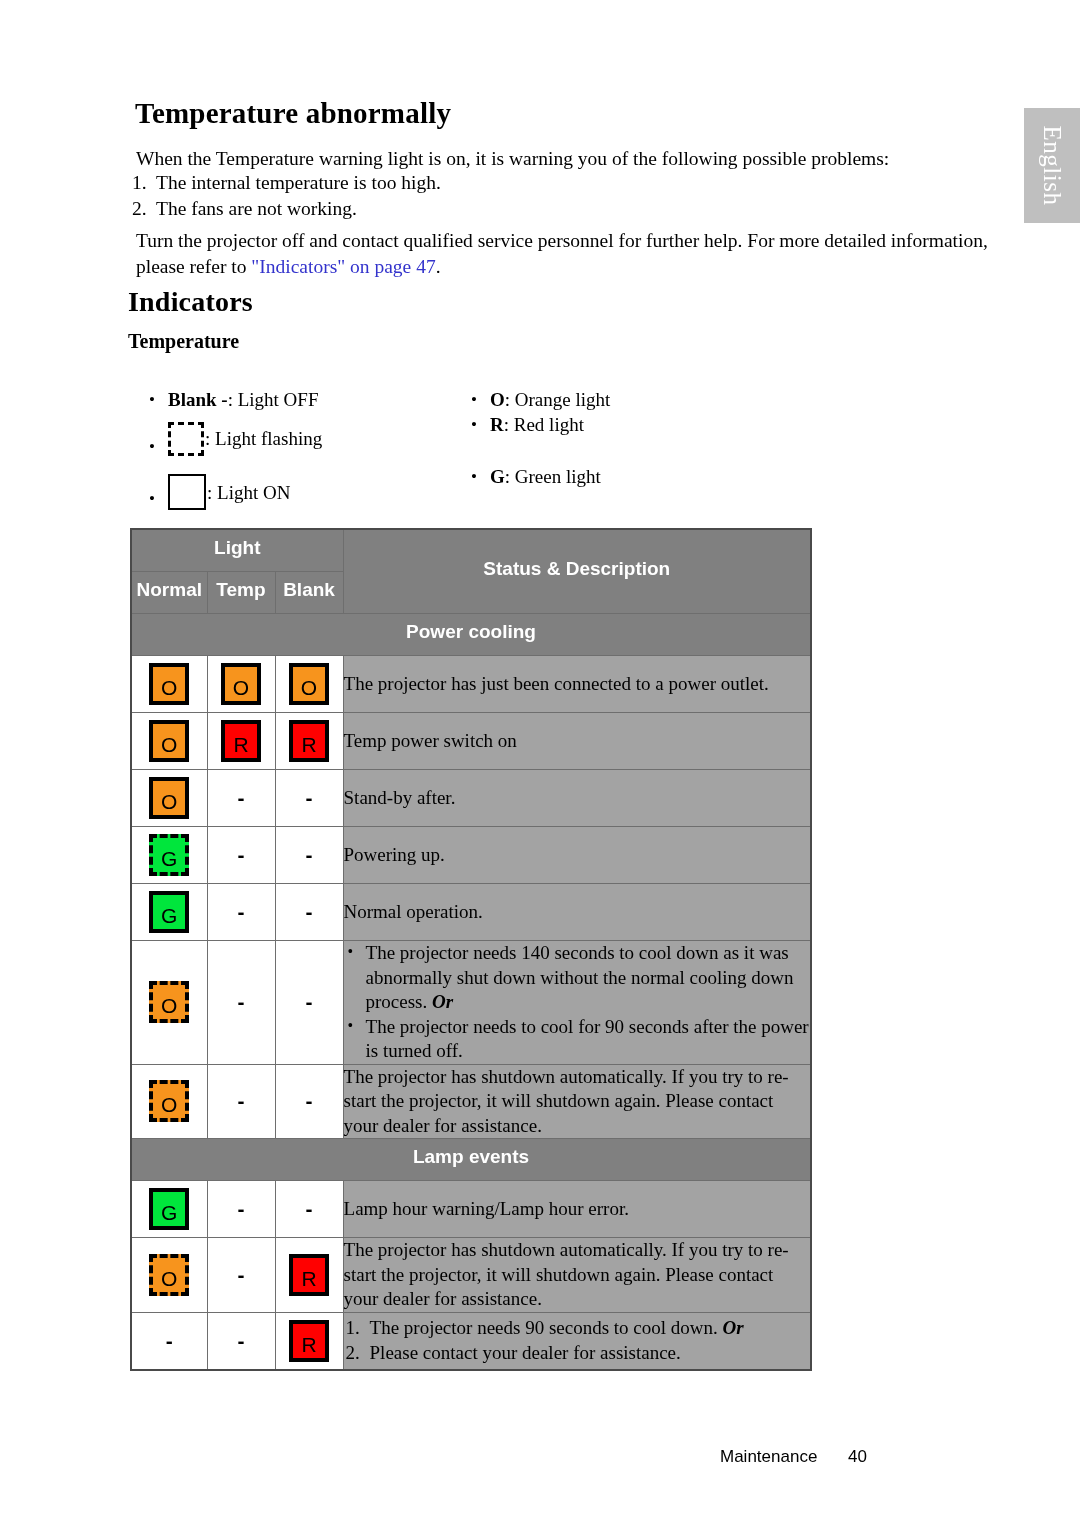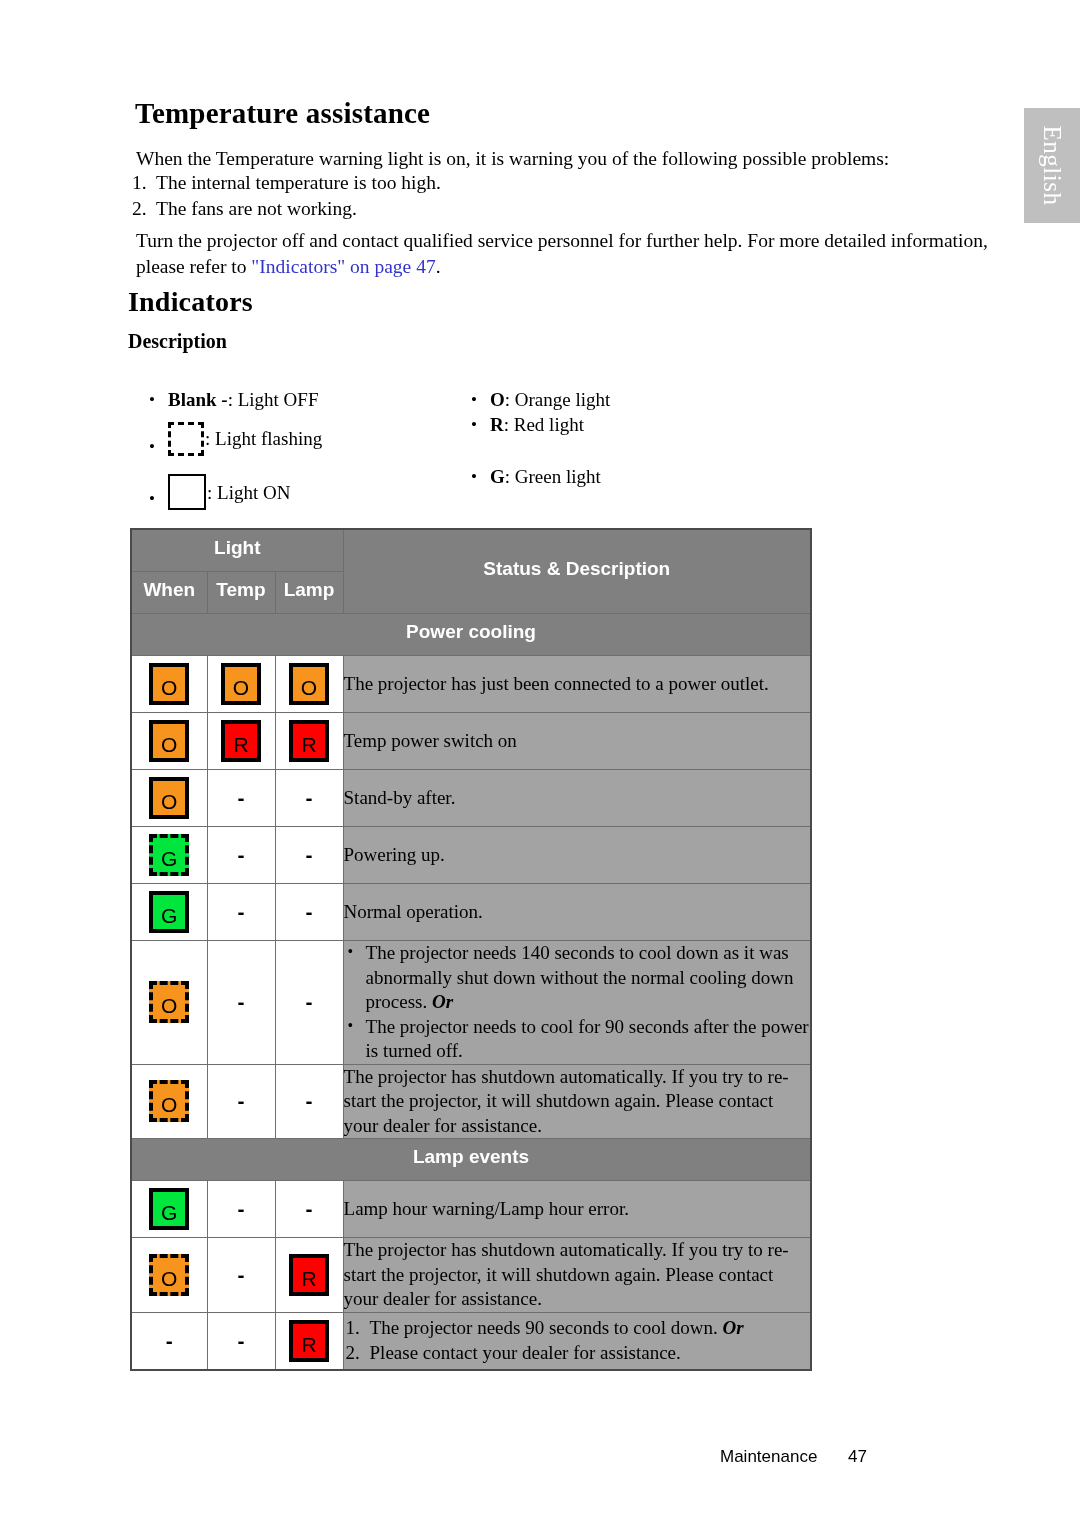--- a/index.html
+++ b/index.html
@@ -265,40 +265,40 @@
 </style>
 </head>
 <body>
 
 <div id="lang-tab">
   <div class="lang-text">English</div>
 </div>
 
 <div id="page">
 
-  <h1 class="section-title" id="temp-title">Temperature assistance</h1>
+  <h1 class="section-title" id="temp-title">Temperature abnormally</h1>
 
   <p class="body-text" id="intro-line">When the Temperature warning light is on, it is warning you of the following possible problems:</p>
 
   <ol class="num-list">
     <li>
       <span class="num">1.</span>
       <span>The internal temperature is too high.</span>
     </li>
     <li>
       <span class="num">2.</span>
       <span>The fans are not working.</span>
     </li>
   </ol>
 
   <p class="body-text" id="turn-off-para"><span>Turn the projector off and contact qualified service personnel for further help. For more detailed information, please refer to </span><a class="xref" href="#">"Indicators" on page 47</a><span>.</span></p>
 
   <h1 class="section-title" id="indicators-title">Indicators</h1>
 
-  <h2 class="sub-title">Description</h2>
+  <h2 class="sub-title">Temperature</h2>
 
   <div id="legend">
 
     <div class="legend-col" id="legend-left">
 
       <div class="legend-item" style="left:0px; top:8px;">
         <span class="bullet">•</span>
         <span class="li-body"><b>Blank -</b><span>: Light OFF</span></span>
       </div>
 
@@ -340,23 +340,23 @@
       <col style="width:68px">
       <col style="width:68px">
       <col style="width:468px">
     </colgroup>
     <thead>
       <tr>
         <th colspan="3">Light</th>
         <th rowspan="2">Status &amp; Description</th>
       </tr>
       <tr>
-        <th class="sub-head">When</th>
+        <th class="sub-head">Normal</th>
         <th class="sub-head">Temp</th>
-        <th class="sub-head">Lamp</th>
+        <th class="sub-head">Blank</th>
       </tr>
     </thead>
     <tbody id="table-body">
         <tr>
           <th class="group-head" colspan="4">Power cooling</th>
         </tr>
         <tr>
           <td class="light-cell"><span class="lamp solid orange">O</span></td>
           <td class="light-cell"><span class="lamp solid orange">O</span></td>
           <td class="light-cell"><span class="lamp solid orange">O</span></td>
@@ -429,14 +429,14 @@
             </ol>
           </td>
         </tr>
       </tbody>
   </table>
 
 </div>
 
 <div id="footer">
   <span class="foot-label">Maintenance</span>
-  <span class="foot-page">47</span>
+  <span class="foot-page">40</span>
 </div>
 
 </body></html>

